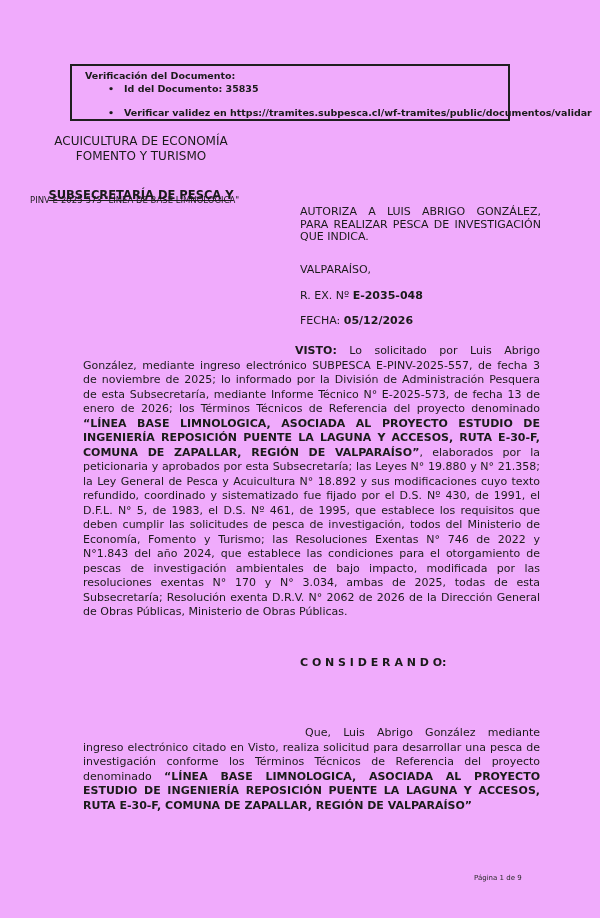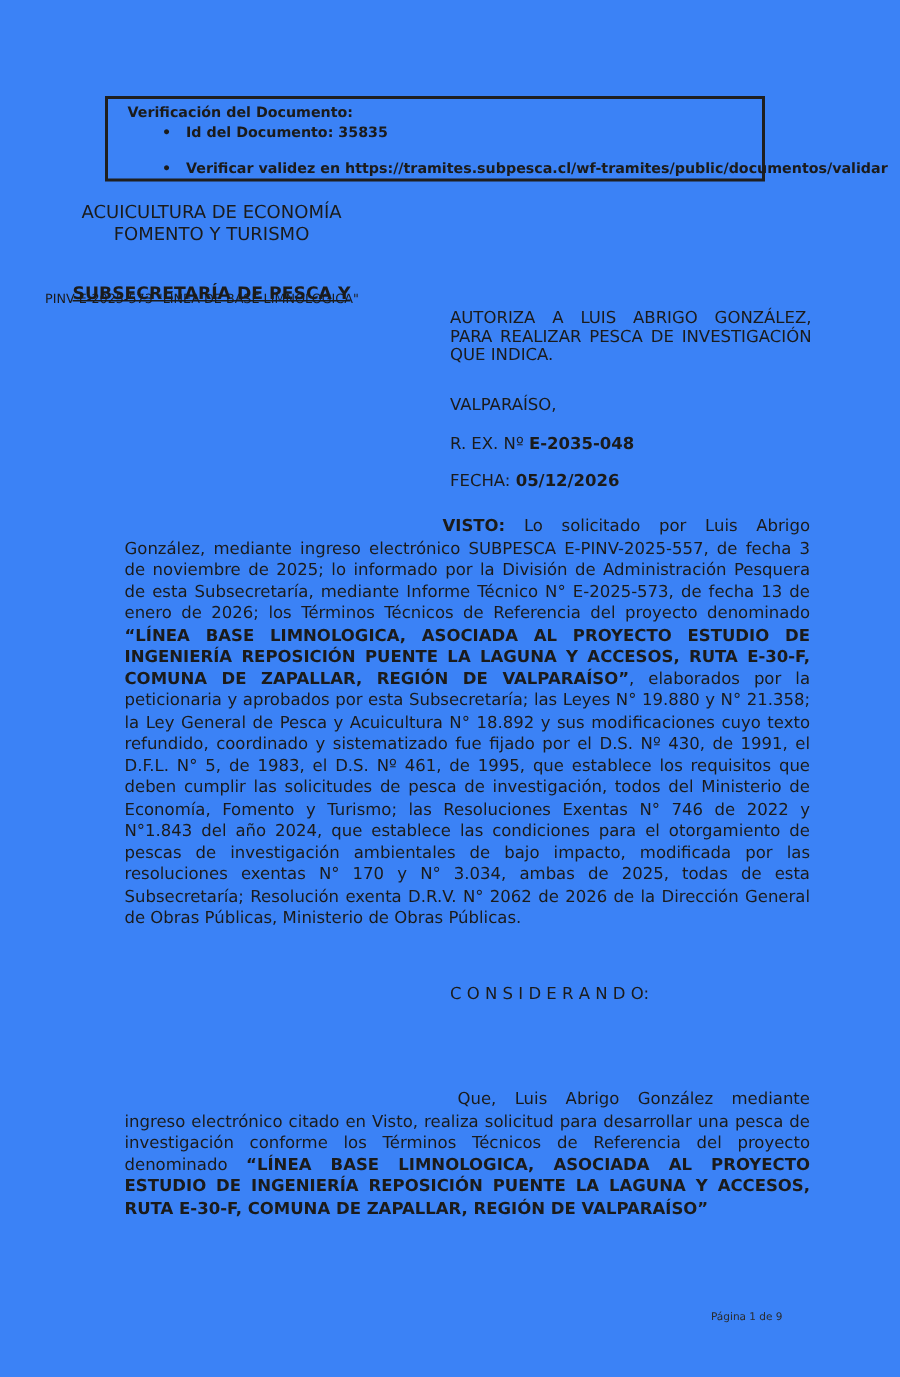--- a/index.html
+++ b/index.html
@@ -1,19 +1,19 @@
 <!DOCTYPE html>
 <html><head>
 <meta charset="utf-8">
 <style>
   html,body{margin:0;padding:0;background:#e8e8e8;}
   .page{
     position:relative;
     width:600px;height:918px;
-    background:#3b82f6;
+    background:#f0abfc;
     font-family:"DejaVu Sans","Liberation Sans",sans-serif;
     color:#1b1b1b;
     overflow:hidden;
     margin:0 auto;
   }
   .b{font-weight:bold;}
   
   .verify-box{
     position:absolute;left:70px;top:64px;width:440px;height:57px;
     border:2px solid #1f1f1f;
@@ -47,21 +47,21 @@
   .resline{position:absolute;left:300px;top:289px;font-size:11px;white-space:nowrap;}
   .dateline{position:absolute;left:300px;top:314px;font-size:11px;white-space:nowrap;}
   
   .visto{
     position:absolute;left:83px;top:344px;width:457px;
     font-size:11px;line-height:14.5px;text-align:justify;
     text-indent:212px;
   }
   .considerando-h{
     position:absolute;left:300px;top:656px;
-    font-size:11px;font-weight:normal;white-space:nowrap;
+    font-size:11px;font-weight:bold;white-space:nowrap;
   }
   .considerando-p{
     position:absolute;left:83px;top:726px;width:457px;
     font-size:11px;line-height:14.5px;text-align:justify;
     text-indent:222px;
   }
   .footer{
     position:absolute;left:474px;top:874px;
     font-size:7px;color:#2a2a2a;white-space:nowrap;
   }

